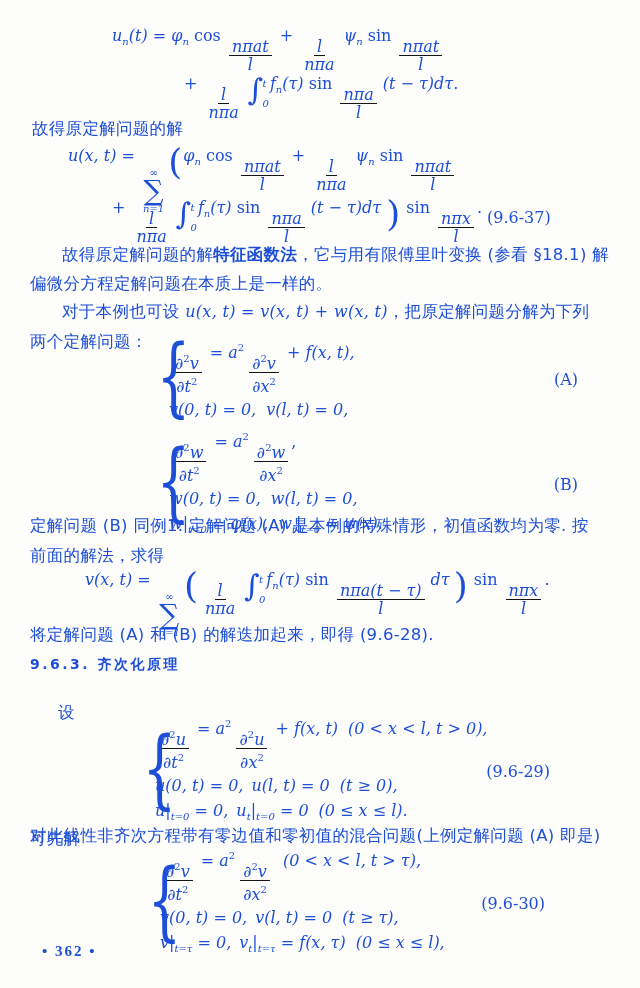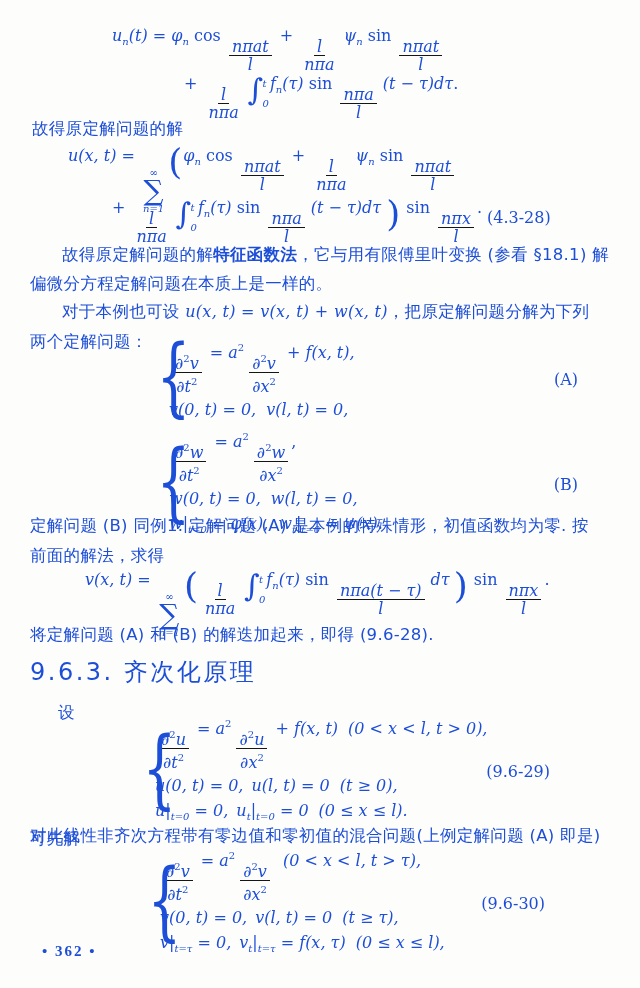--- a/index.html
+++ b/index.html
@@ -4,21 +4,21 @@
 <style>
   html,body{margin:0;padding:0;background:#ffffff;}
   .page{
     position:relative;width:640px;height:988px;overflow:hidden;
     background:#fdfdfb;color:#1d4ed8;
     font-family:"DejaVu Sans","Liberation Sans",sans-serif;
   }
   .abs{position:absolute;}
   .cn{font-size:16.5px;line-height:26px;letter-spacing:.3px;white-space:nowrap;}
   .cn b{font-weight:bold;}
-  .heading{font-size:24px;letter-spacing:2.5px;font-weight:normal;white-space:nowrap;}
+  .heading{font-size:14px;letter-spacing:2.5px;font-weight:bold;white-space:nowrap;}
   .pageno{font-size:15px;font-weight:bold;letter-spacing:2px;font-family:Liberation Serif, serif;}
 
   
   .eq{font-family:"DejaVu Serif","Liberation Serif",serif;font-size:16px;line-height:20px;white-space:nowrap;}
   .mi{font-style:italic;}
   .mr{font-style:normal;}
   .msp{display:inline-block;}
   .msub{font-size:10px;font-style:italic;vertical-align:-4px;letter-spacing:0;}
   .msup{font-size:10px;font-style:normal;vertical-align:7px;}
   .mfrac{display:inline-flex;flex-direction:column;align-items:center;vertical-align:-11px;margin:0 3px;line-height:17px;}
@@ -96,21 +96,21 @@
           <span class="t">t</span>
           <span class="b">0</span>
         </span>
       </span><span class="mi">f</span><span class="msub">n</span><span class="mi">(τ)</span><span class="mr"> sin </span><span class="mfrac">
         <span class="mnum"><span class="mi">nπa</span></span>
         <span class="mden"><span class="mi">l</span></span>
       </span><span class="msp" style="width: 3px;"></span><span class="mi">(t − τ)dτ</span><span class="msp" style="width: 4px;"></span><span class="mbig">)</span><span class="mr"> sin </span><span class="mfrac">
         <span class="mnum"><span class="mi">nπx</span></span>
         <span class="mden"><span class="mi">l</span></span>
       </span><span class="mr">.</span></div>
-  <div class="abs eqlabel" style="top:208px;left:487px">(4.3-28)</div>
+  <div class="abs eqlabel" style="top:208px;left:487px">(9.6-37)</div>
 
   <div class="abs cn" style="top:242px;left:62px">
     <span>故得原定解问题的解</span><b>特征函数法</b><span>，它与用有限傅里叶变换 (参看 §18.1) 解</span>
   </div>
   <div class="abs cn" style="top:271px;left:30px">偏微分方程定解问题在本质上是一样的。</div>
 
   <div class="abs cn" style="top:299px;left:62px">
     <span>对于本例也可设 </span><span class="eq"><span class="mi">u(x, t)</span><span class="mr"> = </span><span class="mi">v(x, t)</span><span class="mr"> + </span><span class="mi">w(x, t)</span></span><span>，把原定解问题分解为下列</span>
   </div>
   <div class="abs cn" style="top:329px;left:30px">两个定解问题：</div>

